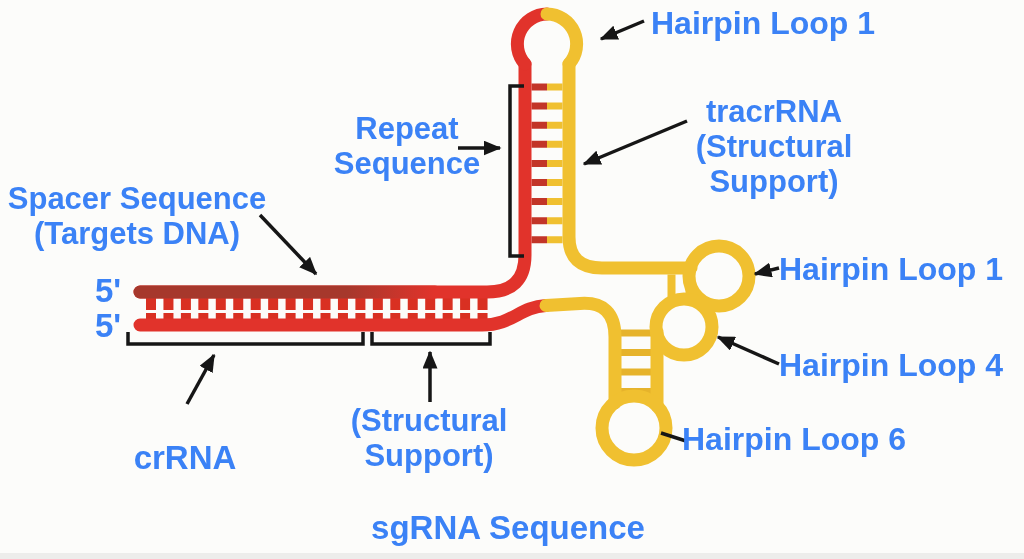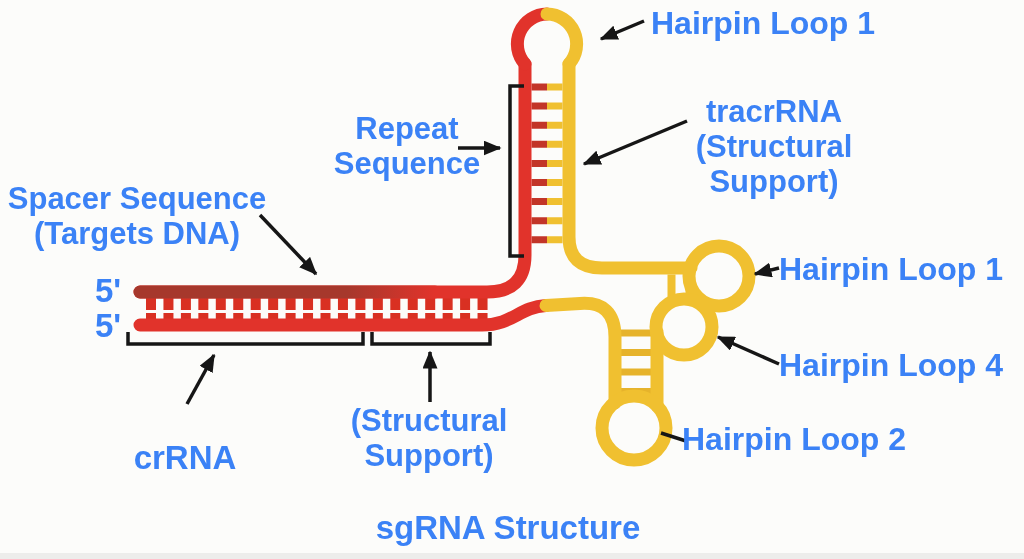--- a/index.html
+++ b/index.html
@@ -115,18 +115,18 @@
 
   <div class="lbl fs33 ctr" style="left:185px;top:407px;margin-top:32px;">crRNA</div>
 
   <div class="lbl fs31 ctr" style="left:429px;top:403px;">(Structural
 Support)</div>
 
   <div class="lbl fs32" style="left:779px;top:251px;">Hairpin Loop 1</div>
 
   <div class="lbl fs32" style="left:779px;top:347px;">Hairpin Loop 4</div>
 
-  <div class="lbl fs32" style="left:682px;top:421px;">Hairpin Loop 2</div>
+  <div class="lbl fs32" style="left:682px;top:421px;">Hairpin Loop 6</div>
 
-  <div class="lbl fs33 ctr" style="left:508px;top:509px;">sgRNA Structure</div>
+  <div class="lbl fs33 ctr" style="left:508px;top:509px;">sgRNA Sequence</div>
 
   <div class="bottom-edge"></div>
 </div>
 
 </body></html>

